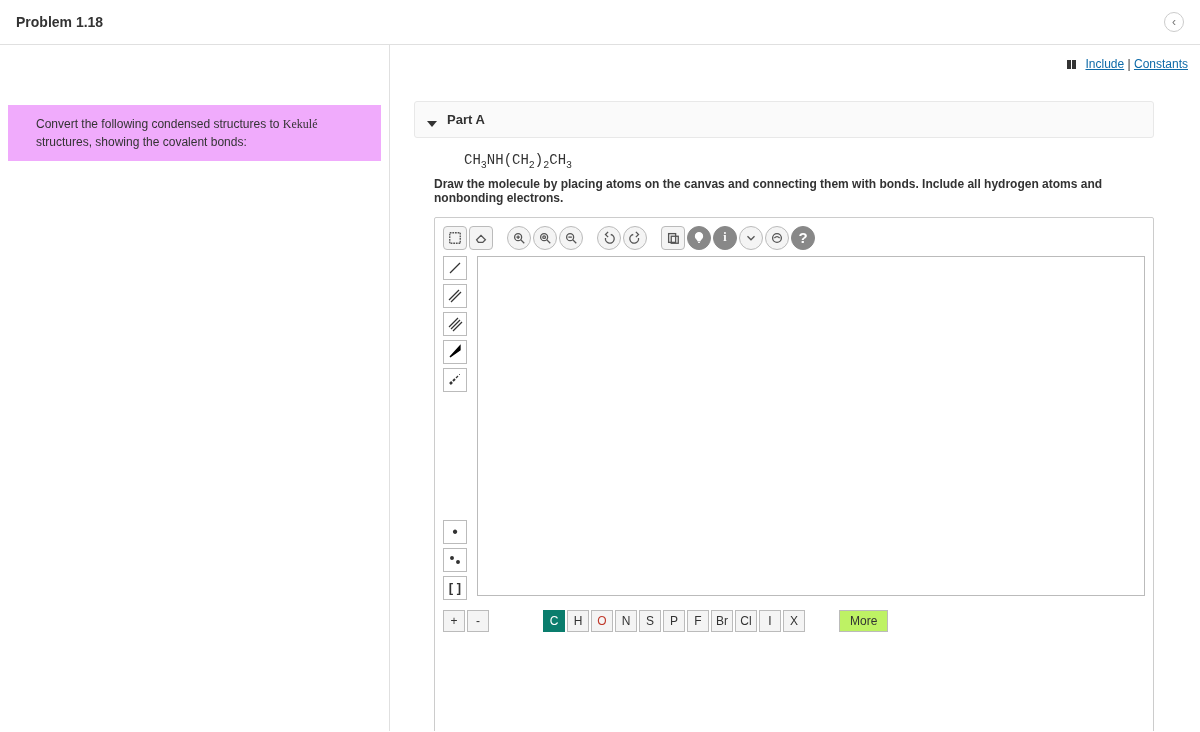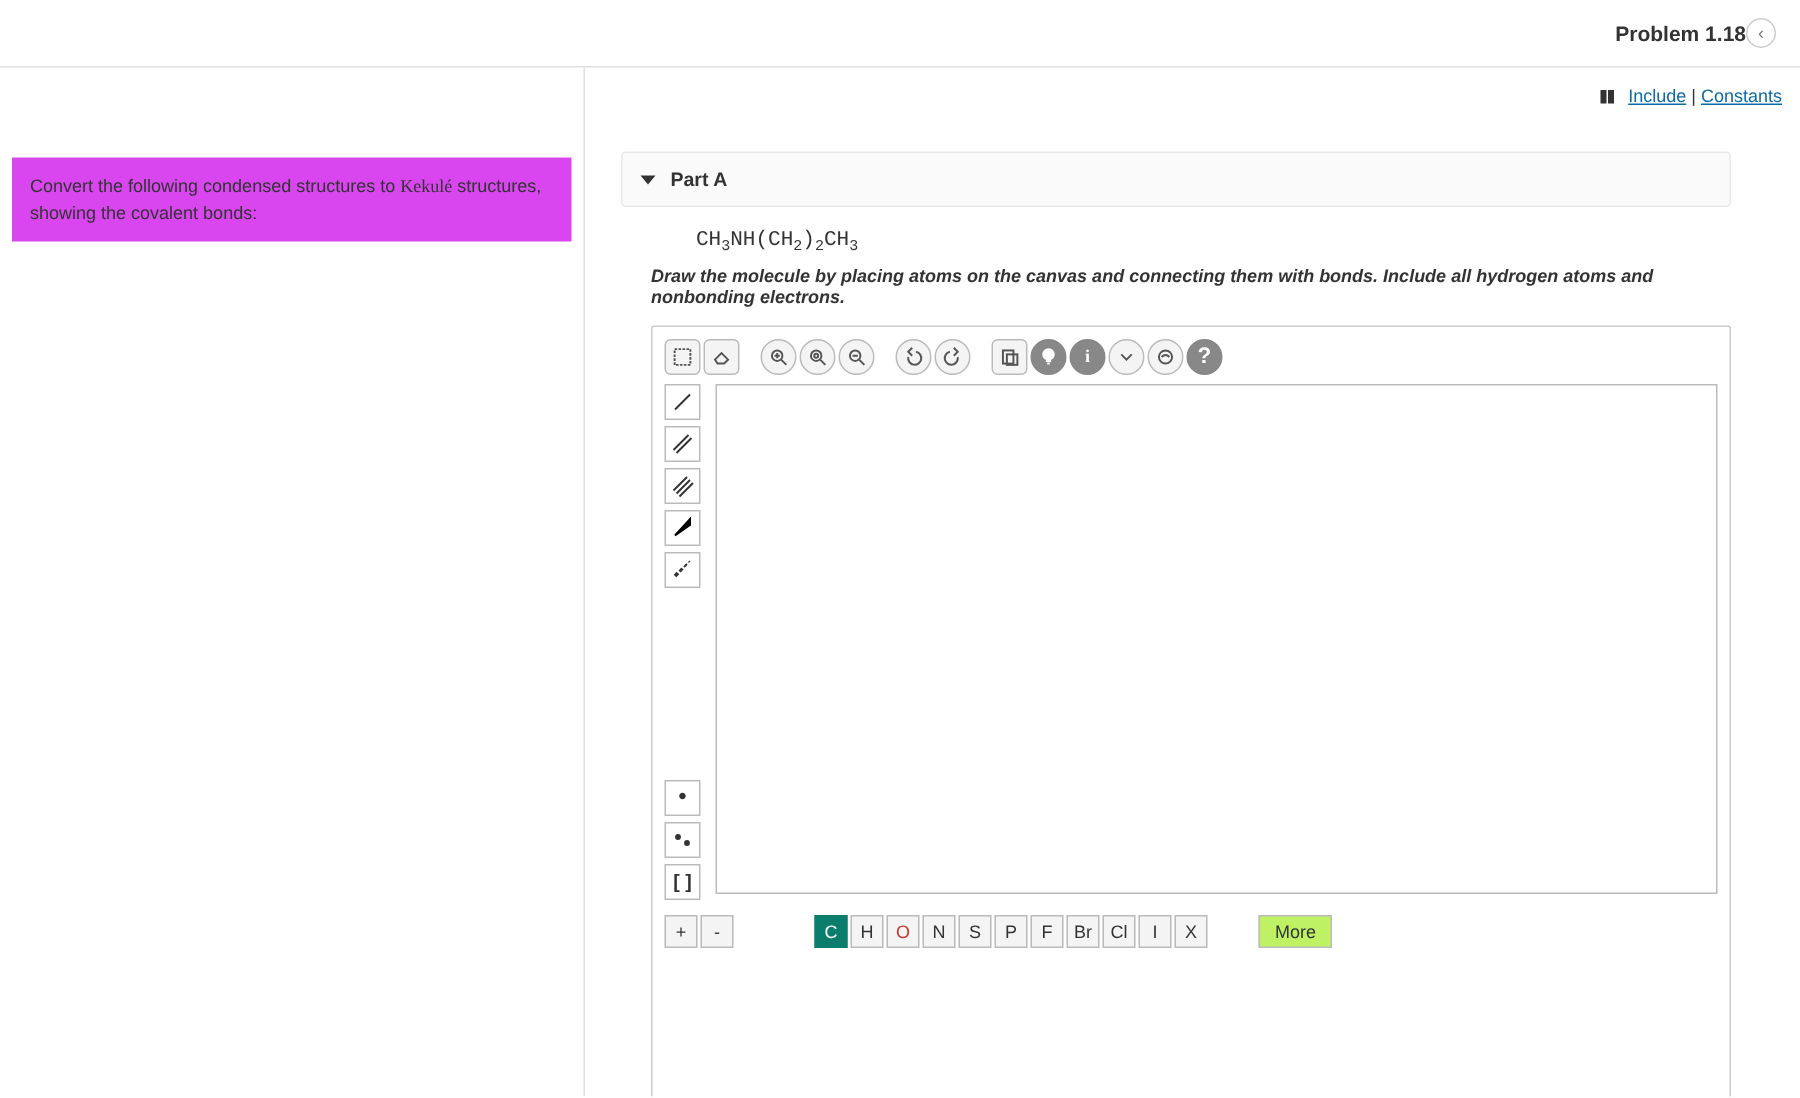--- a/index.html
+++ b/index.html
@@ -7,42 +7,42 @@
     margin: 0;
     font-family: Arial, Helvetica, sans-serif;
     font-size: 13px;
     color: #333;
     background: #fff;
   }
   .header {
     padding: 12px 16px;
     border-bottom: 1px solid #e0e0e0;
     display: flex;
-    justify-content: flex-end;
+    justify-content: space-between;
     align-items: center;
   }
   .header-title { font-weight: bold; font-size: 14px; }
   .header-right {
     width: 20px; height: 20px;
     border: 1px solid #ccc; border-radius: 50%;
     display: flex; align-items: center; justify-content: center;
     font-size: 12px; color: #777;
   }
   .main {
     display: flex;
     height: calc(100vh - 46px);
   }
   .left-col {
     width: 390px;
     border-right: 1px solid #e0e0e0;
     padding: 60px 8px 8px 8px;
   }
   .prompt-box {
-    background: #d946ef;
-    padding: 10px 12px;
+    background: #f0abfc;
+    padding: 10px 28px;
     font-size: 12px;
     line-height: 1.5;
     color: #333;
   }
   .prompt-box .kekule { font-family: Georgia, serif; }
   .right-col {
     flex: 1;
     padding: 8px 8px 8px 24px;
     position: relative;
   }
@@ -58,40 +58,40 @@
     margin-right: 4px;
   }
   .top-links .flag svg { display: block; }
   .part-header {
     margin-top: 48px;
     padding: 10px 12px;
     border: 1px solid #e8e8e8;
     border-radius: 3px;
     background: #fafafa;
     display: flex;
-    align-items: center;
+    align-items: flex-end;
     gap: 10px;
     width: 740px;
   }
   .caret {
     width: 0; height: 0;
     border-left: 5px solid transparent;
     border-right: 5px solid transparent;
     border-top: 6px solid #333;
   }
   .part-title { font-weight: bold; font-size: 13px; }
   .content-block { width: 740px; padding: 14px 0 0 20px; }
   .formula {
     font-family: Liberation Mono, monospace;
     font-size: 14px;
     margin-bottom: 6px;
     margin-left: 30px;
   }
   .formula sub { font-size: 10px; }
-  .instruction { font-weight: bold; font-size: 12px; margin-bottom: 12px; font-style: italic; }
+  .instruction { font-weight: bold; font-size: 12px; margin-bottom: 12px; }
   .editor-wrap {
     border: 1px solid #ccc;
     border-radius: 2px;
     padding: 8px;
     display:flex;
     flex-direction: column;
     gap: 6px;
   }
   .editor-row { display: flex; gap: 8px; align-items: flex-start; }
   .top-toolbar {

